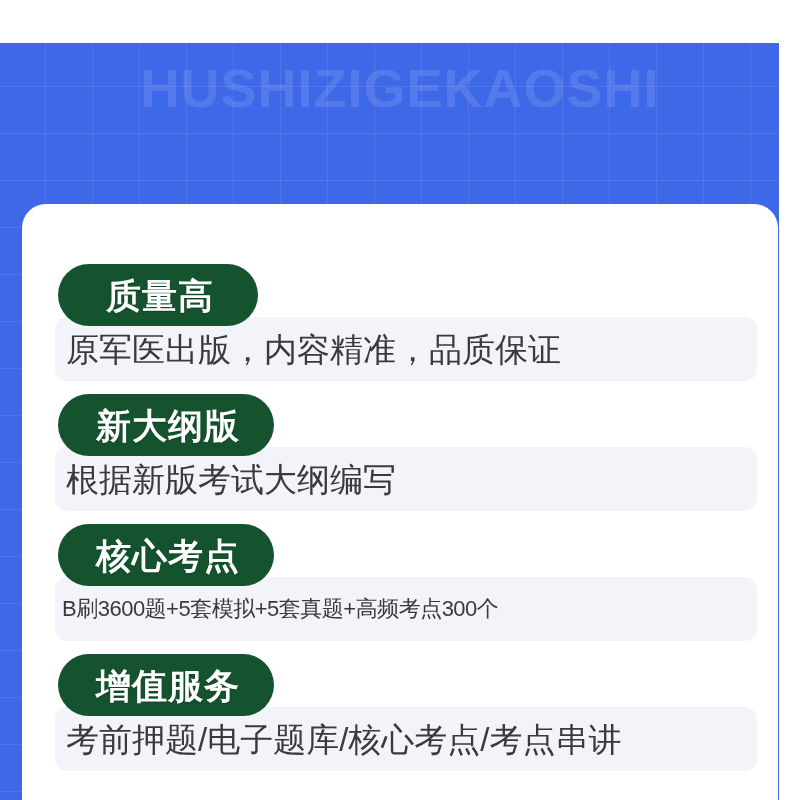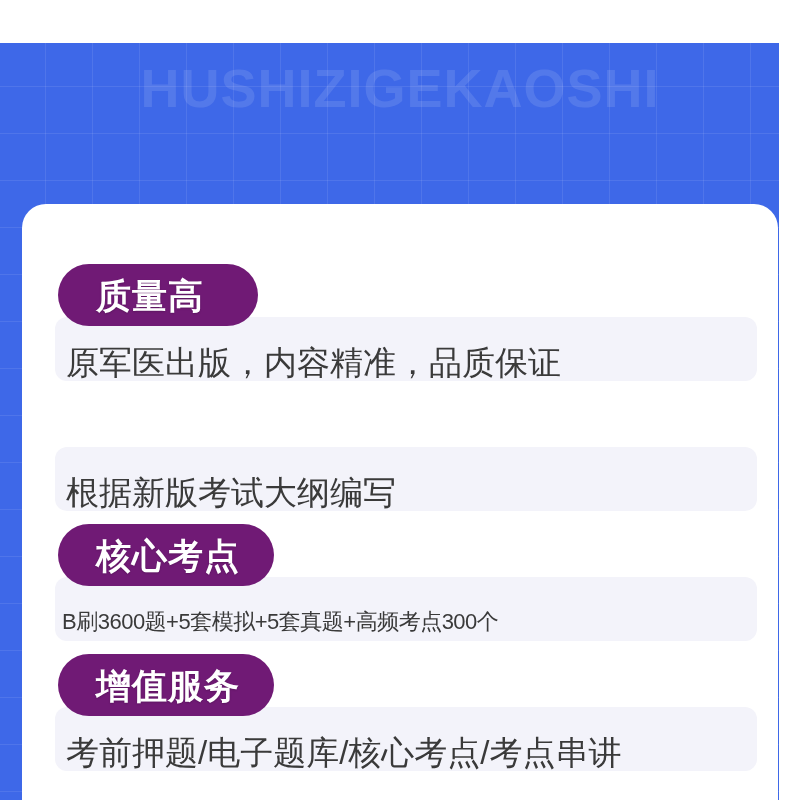--- a/index.html
+++ b/index.html
@@ -104,21 +104,21 @@
     top: 53px;
     width: 702px;
     height: 64px;
     background: #f3f3fa;
     border-radius: 12px;
   }
 
   .strip-text {
     position: absolute;
     left: 0;
-    top: 13px;
+    top: 0;
     width: 702px;
     height: 64px;
     display: flex;
     align-items: center;
     justify-content: flex-start;
     padding-left: 11px;
     box-sizing: border-box;
     color: #3a3a3a;
     font-size: 33px;
     line-height: 1;
@@ -131,25 +131,25 @@
     padding-left: 7px;
   }
 
   .badge {
     position: absolute;
     left: 36px;
     top: 0;
     height: 62px;
     min-width: 200px;
     padding: 0 34px 0 38px;
-    background: #701a75;
+    background: #14532d;
     border-radius: 34px;
     display: flex;
     align-items: center;
-    justify-content: flex-start;
+    justify-content: center;
     box-sizing: border-box;
   }
 
   .badge-text {
     color: #ffffff;
     font-size: 35px;
     font-weight: bold;
     line-height: 1;
     letter-spacing: 1px;
     white-space: nowrap;
@@ -176,20 +176,23 @@
         </div>
         <div class="badge">
           <span class="badge-text">质量高</span>
         </div>
       </div>
 
       <div class="row">
         <div class="strip">
           <div class="strip-text">根据新版考试大纲编写</div>
         </div>
+        <div class="badge">
+          <span class="badge-text">新大纲版</span>
+        </div>
       </div>
 
       <div class="row tight">
         <div class="strip">
           <div class="strip-text">B刷3600题+5套模拟+5套真题+高频考点300个</div>
         </div>
         <div class="badge">
           <span class="badge-text">核心考点</span>
         </div>
       </div>

